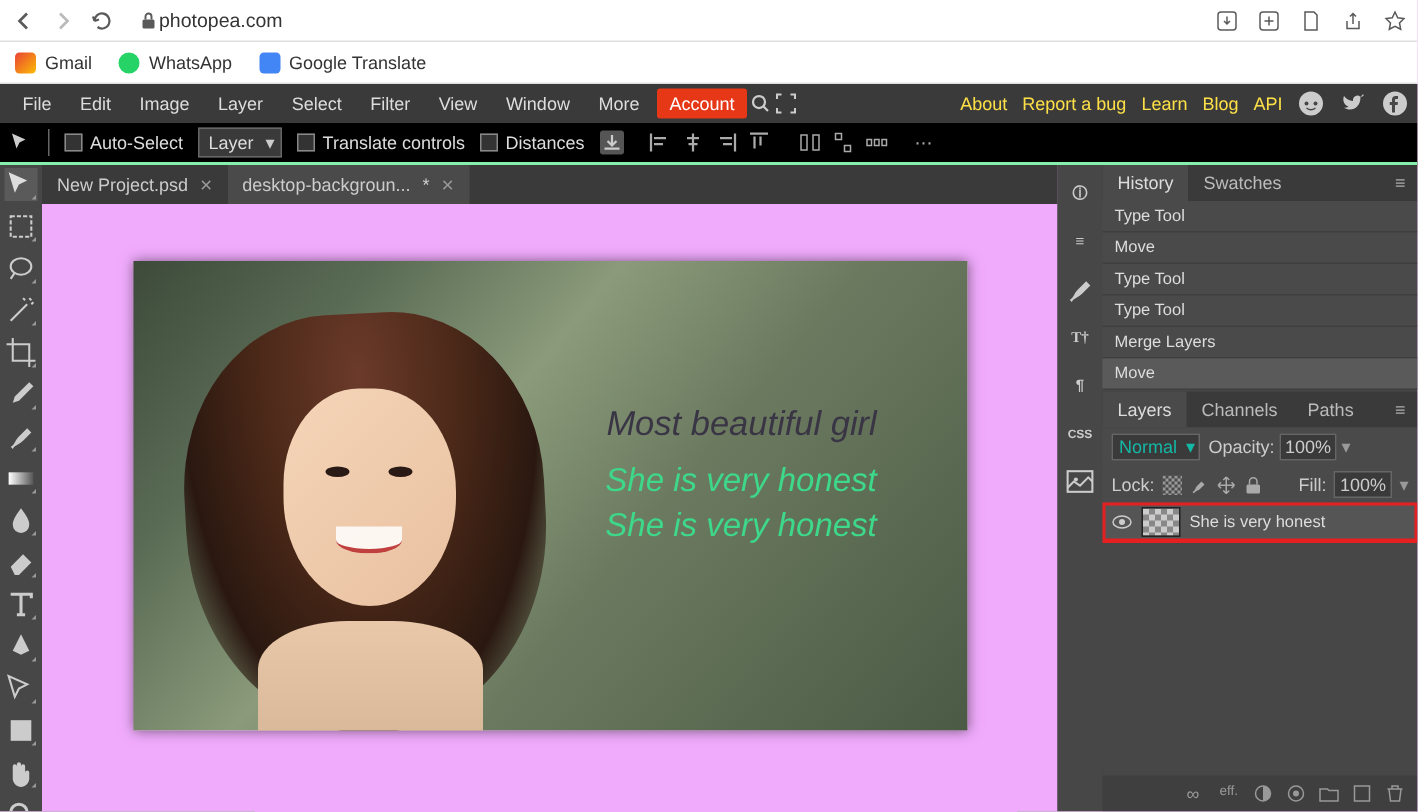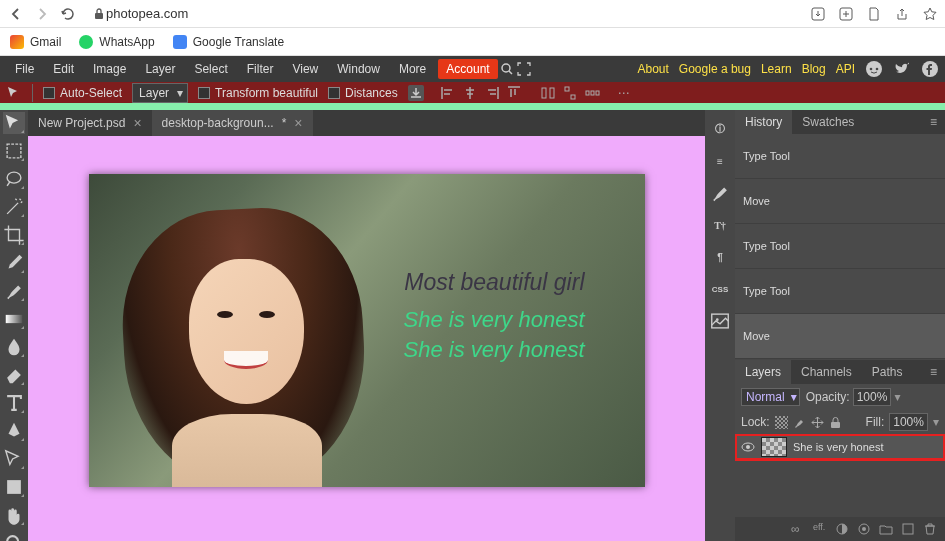--- a/index.html
+++ b/index.html
@@ -18,21 +18,21 @@
 .gmail-i{background:linear-gradient(135deg,#ea4335,#fbbc05);}
 .wa-i{background:#25d366;border-radius:50%;}
 .gt-i{background:#4285f4;}
 .app{background:#474747;height:485px;display:flex;flex-direction:column;}
 .menubar{height:26px;background:#3a3a3a;display:flex;align-items:center;padding:0 6px;gap:1px;}
 .menu-item{color:#ddd;padding:4px 9px;cursor:pointer;font-size:12px;}
 .account-btn{background:#e63717;color:#fff;padding:3px 8px;border-radius:2px;cursor:pointer;margin-left:2px;}
 .menu-right{margin-left:auto;display:flex;align-items:center;gap:10px;}
 .menu-link{color:#fde047;cursor:pointer;}
 .social-i{width:18px;height:18px;color:#ccc;cursor:pointer;}
-.optbar{height:28px;background:#7f1d1d;display:flex;align-items:center;padding:0 6px;gap:10px;border-bottom:7px solid #86efac;}
+.optbar{height:28px;background:#000000;display:flex;align-items:center;padding:0 6px;gap:10px;border-bottom:2px solid #86efac;}
 .opt-icon{width:16px;height:16px;color:#ccc;}
 .checkbox{display:flex;align-items:center;gap:5px;color:#ddd;cursor:pointer;}
 .cb{width:12px;height:12px;border:1px solid #888;background:#333;}
 .layer-select{background:#3a3a3a;color:#ddd;border:1px solid #666;padding:2px 18px 2px 6px;position:relative;cursor:pointer;}
 .layer-select::after{content:"▾";position:absolute;right:4px;color:#ccc;}
 .sep{width:1px;height:18px;background:#666;}
 .small-icon{width:16px;height:16px;color:#aaa;cursor:pointer;display:inline-flex;align-items:center;justify-content:center;}
 .workspace{flex:1;display:flex;overflow:hidden;}
 .toolbar{width:28px;background:#474747;display:flex;flex-direction:column;align-items:center;padding-top:2px;gap:6px;}
 .tool{width:22px;height:22px;display:flex;align-items:center;justify-content:center;color:#ccc;cursor:pointer;position:relative;}
@@ -56,24 +56,24 @@
 .text2{position:absolute;right:60px;top:133px;font-style:italic;font-size:22px;color:#3dd88a;font-family:'Segoe UI',sans-serif;}
 .text3{position:absolute;right:60px;top:163px;font-style:italic;font-size:22px;color:#3dd88a;font-family:'Segoe UI',sans-serif;}
 .right-col{width:30px;background:#474747;display:flex;flex-direction:column;align-items:center;padding-top:8px;gap:10px;}
 .rc-i{width:22px;height:22px;display:flex;align-items:center;justify-content:center;color:#ccc;cursor:pointer;font-size:10px;font-weight:bold;}
 .panels{width:210px;background:#474747;display:flex;flex-direction:column;}
 .panel-tabs{display:flex;background:#3a3a3a;height:24px;align-items:center;}
 .ptab{padding:0 10px;color:#bbb;cursor:pointer;height:100%;display:flex;align-items:center;}
 .ptab.active{background:#4a4a4a;color:#ddd;}
 .ptab-menu{margin-left:auto;padding:0 8px;color:#aaa;cursor:pointer;}
 .history-list{background:#4a4a4a;}
-.hist-item{padding:16px 8px;color:#ddd;cursor:pointer;border-bottom:1px solid #3f3f3f;font-size:11px;}
+.hist-item{padding:4px 8px;color:#ddd;cursor:pointer;border-bottom:1px solid #3f3f3f;font-size:11px;}
 .hist-item.active{background:#5a5a5a;}
 .layer-controls{background:#4a4a4a;padding:4px 6px;display:flex;align-items:center;gap:6px;color:#ccc;font-size:11px;}
-.blend-select{background:#3a3a3a;border:1px solid #666;color:#c4b5fd;padding:1px 14px 1px 4px;cursor:pointer;position:relative;}
+.blend-select{background:#3a3a3a;border:1px solid #666;color:#14b8a6;padding:1px 14px 1px 4px;cursor:pointer;position:relative;}
 .blend-select::after{content:"▾";position:absolute;right:2px;}
 .opacity-field{display:flex;align-items:center;gap:3px;}
 .pct{background:#3a3a3a;border:1px solid #666;padding:1px 3px;}
 .scrub{color:#999;cursor:ew-resize;}
 .lock-row{background:#4a4a4a;padding:3px 6px;display:flex;align-items:center;gap:5px;color:#ccc;font-size:11px;}
 .lock-i{width:13px;height:13px;color:#aaa;cursor:pointer;}
 .layers-list{flex:1;background:#474747;overflow-y:auto;}
 .layer-row{display:flex;align-items:center;padding:3px 6px;gap:6px;cursor:pointer;}
 .layer-row.selected{outline:3px solid #e62020;outline-offset:-2px;background:#555;}
 .eye-i{width:14px;height:14px;color:#ccc;}
@@ -164,21 +164,21 @@
           <path d="M10 10l3 3" stroke="#ccc" stroke-width="1.5"></path>
         </svg>
       </div>
     <div class="small-icon">
         <svg viewBox="0 0 16 16">
           <path d="M2 5V2h3M11 2h3v3M14 11v3h-3M5 14H2v-3" stroke="#ccc" fill="none" stroke-width="1.3"></path>
         </svg>
       </div>
     <div class="menu-right">
       <span class="menu-link">About</span>
-      <span class="menu-link">Google a bug</span>
+      <span class="menu-link">Report a bug</span>
       <span class="menu-link">Learn</span>
       <span class="menu-link">Blog</span>
       <span class="menu-link">API</span>
       <svg class="social-i" viewBox="0 0 18 18">
           <circle cx="9" cy="9" r="8" fill="#ccc"></circle>
           <circle cx="6" cy="9" r="1.3" fill="#474747"></circle>
           <circle cx="12" cy="9" r="1.3" fill="#474747"></circle>
           <path d="M6 12a5 5 0 0 0 6 0" stroke="#474747" fill="none"></path>
         </svg>
       <svg class="social-i" viewBox="0 0 18 18">
@@ -196,21 +196,21 @@
         <path d="M2 2l3 10 2-4 4-2z" fill="#ccc"></path>
       </svg>
     <div class="sep"></div>
     <div class="checkbox">
         <div class="cb"></div>
         <span>Auto-Select</span>
       </div>
     <div class="layer-select">Layer</div>
     <div class="checkbox">
         <div class="cb"></div>
-        <span>Transform beautiful</span>
+        <span>Translate controls</span>
       </div>
     <div class="checkbox">
         <div class="cb"></div>
         <span>Distances</span>
       </div>
     <div class="small-icon" style="background:#555;border-radius:2px">
         <svg viewBox="0 0 16 16">
           <path d="M8 3v7m-3-3l3 3 3-3M3 12h10" stroke="#ccc" fill="none" stroke-width="1.5"></path>
         </svg>
       </div>
@@ -422,20 +422,21 @@
       <div class="panel-tabs">
         <div class="ptab active">History</div>
         <div class="ptab">Swatches</div>
         <div class="ptab-menu">≡</div>
       </div>
       <div class="history-list">
         <div class="hist-item">Type Tool</div>
         <div class="hist-item">Move</div>
         <div class="hist-item">Type Tool</div>
         <div class="hist-item">Type Tool</div>
+        <div class="hist-item">Merge Layers</div>
         <div class="hist-item active">Move</div>
       </div>
 
       <div class="panel-tabs" style="margin-top:1px">
         <div class="ptab active">Layers</div>
         <div class="ptab">Channels</div>
         <div class="ptab">Paths</div>
         <div class="ptab-menu">≡</div>
       </div>
       <div class="layer-controls">

